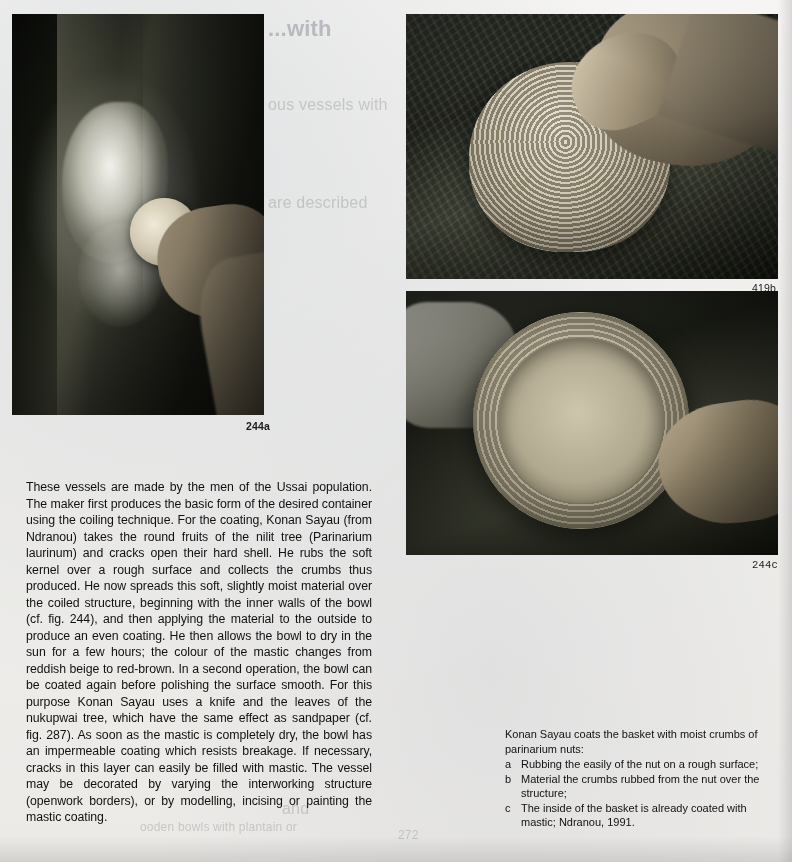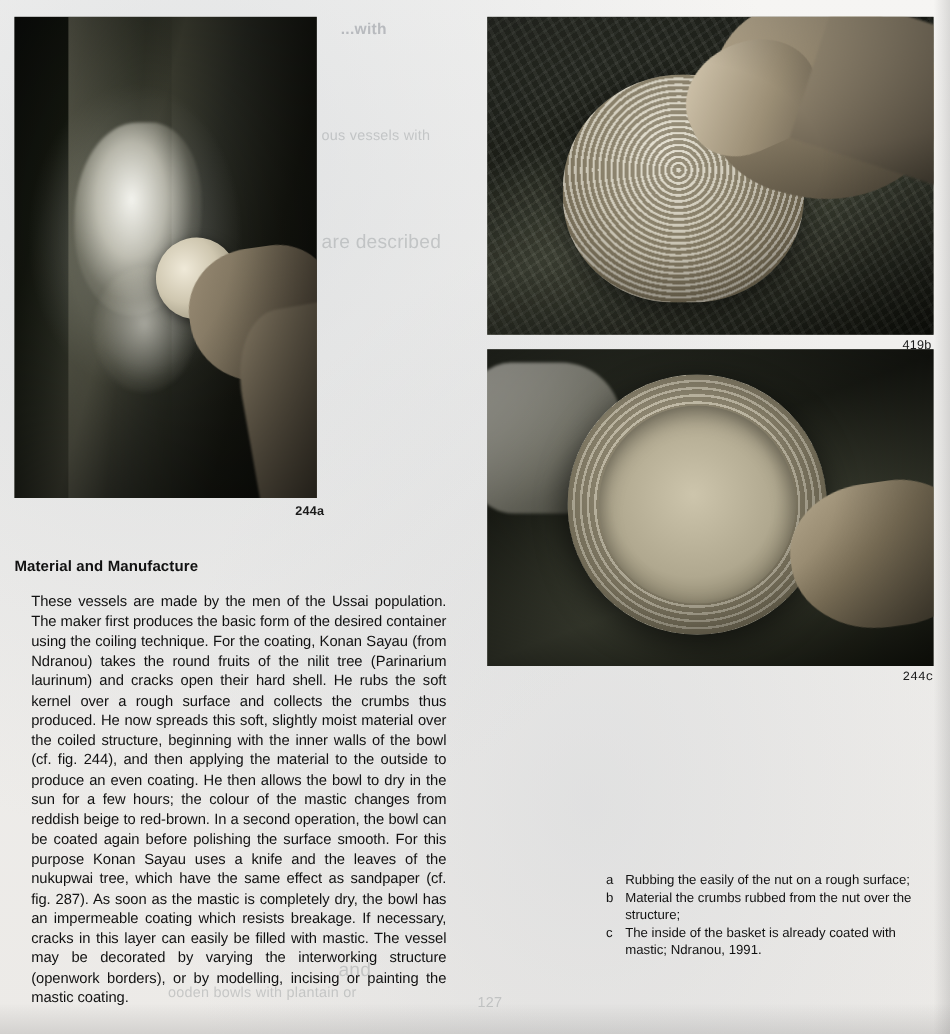--- a/index.html
+++ b/index.html
@@ -30,24 +30,23 @@
   
   .ghost {
     position: absolute;
     color: rgba(120,126,132,0.33);
     font-family: "Liberation Sans", sans-serif;
     user-select: none;
     pointer-events: none;
     letter-spacing: 0.2px;
   }
   .ghost-title {
-    font-size: 13px;
+    font-size: 22px;
     font-weight: bold;
     color: rgba(110,116,124,0.40);
-    margin-left: 16px;
   }
 
   
   .photo {
     position: absolute;
     overflow: hidden;
     background: #2a2a2a;
   }
   .cap {
     position: absolute;
@@ -238,25 +237,25 @@
     background: linear-gradient(90deg, rgba(140,140,140,0) 0%, rgba(130,130,130,0.25) 100%);
     pointer-events: none;
   }
 </style>
 </head>
 <body>
 
 <div class="page-bg"></div>
 
 <div class="ghost ghost-title" style="left:268px; top:16px;">...with</div>
-<div class="ghost" style="left:268px; top:106px; font-size:12px;">ous vessels with</div>
+<div class="ghost" style="left:268px; top:96px; font-size:16px;">ous vessels with</div>
 <div class="ghost" style="left:268px; top:194px; font-size:16px;">are described</div>
 <div class="ghost" style="left:282px; top:800px; font-size:16px;">and</div>
 <div class="ghost" style="left:140px; top:820px; font-size:12px;">ooden bowls with plantain or</div>
-<div class="ghost" style="left:398px; top:828px; font-size:12px;">127</div>
+<div class="ghost" style="left:398px; top:828px; font-size:12px;">272</div>
 
 <div class="photo" id="photo-a">
   <div class="trunk"></div>
   <div class="crumbs"></div>
   <div class="crumbs2"></div>
   <div class="nut"></div>
   <div class="hand"></div>
   <div class="arm"></div>
   <div class="vignette"></div>
 </div>
@@ -276,25 +275,25 @@
   <div class="cloth"></div>
   <div class="bowl">
     <div class="bowl-inner"></div>
   </div>
   <div class="hand3"></div>
   <div class="vignette"></div>
 </div>
 <div class="cap" style="left:752px; top:559px;font-family:Liberation Mono, monospace;">244c</div>
 
 <div id="body-text">
-  <h2>Material and Manufacture</h2>
   <p>These vessels are made by the men of the Ussai population. The maker first produces the basic form of the desired container using the coiling technique. For the coating, Konan Sayau (from Ndranou) takes the round fruits of the nilit tree (Parinarium laurinum) and cracks open their hard shell. He rubs the soft kernel over a rough surface and collects the crumbs thus produced. He now spreads this soft, slightly moist material over the coiled structure, beginning with the inner walls of the bowl (cf. fig. 244), and then applying the material to the outside to produce an even coating. He then allows the bowl to dry in the sun for a few hours; the colour of the mastic changes from reddish beige to red-brown. In a second operation, the bowl can be coated again before polishing the surface smooth. For this purpose Konan Sayau uses a knife and the leaves of the nukupwai tree, which have the same effect as sandpaper (cf. fig. 287). As soon as the mastic is completely dry, the bowl has an impermeable coating which resists breakage. If necessary, cracks in this layer can easily be filled with mastic. The vessel may be decorated by varying the interworking structure (openwork borders), or by modelling, incising or painting the mastic coating.</p>
 </div>
 
 <div id="fig-caption">
+  <div class="lead">Konan Sayau coats the basket with moist crumbs of parinarium nuts:</div>
   <div class="item">
     <span class="letter">a</span>
     <span class="txt">Rubbing the easily of the nut on a rough surface;</span>
   </div>
   <div class="item">
     <span class="letter">b</span>
     <span class="txt">Material the crumbs rubbed from the nut over the structure;</span>
   </div>
   <div class="item">
     <span class="letter">c</span>

